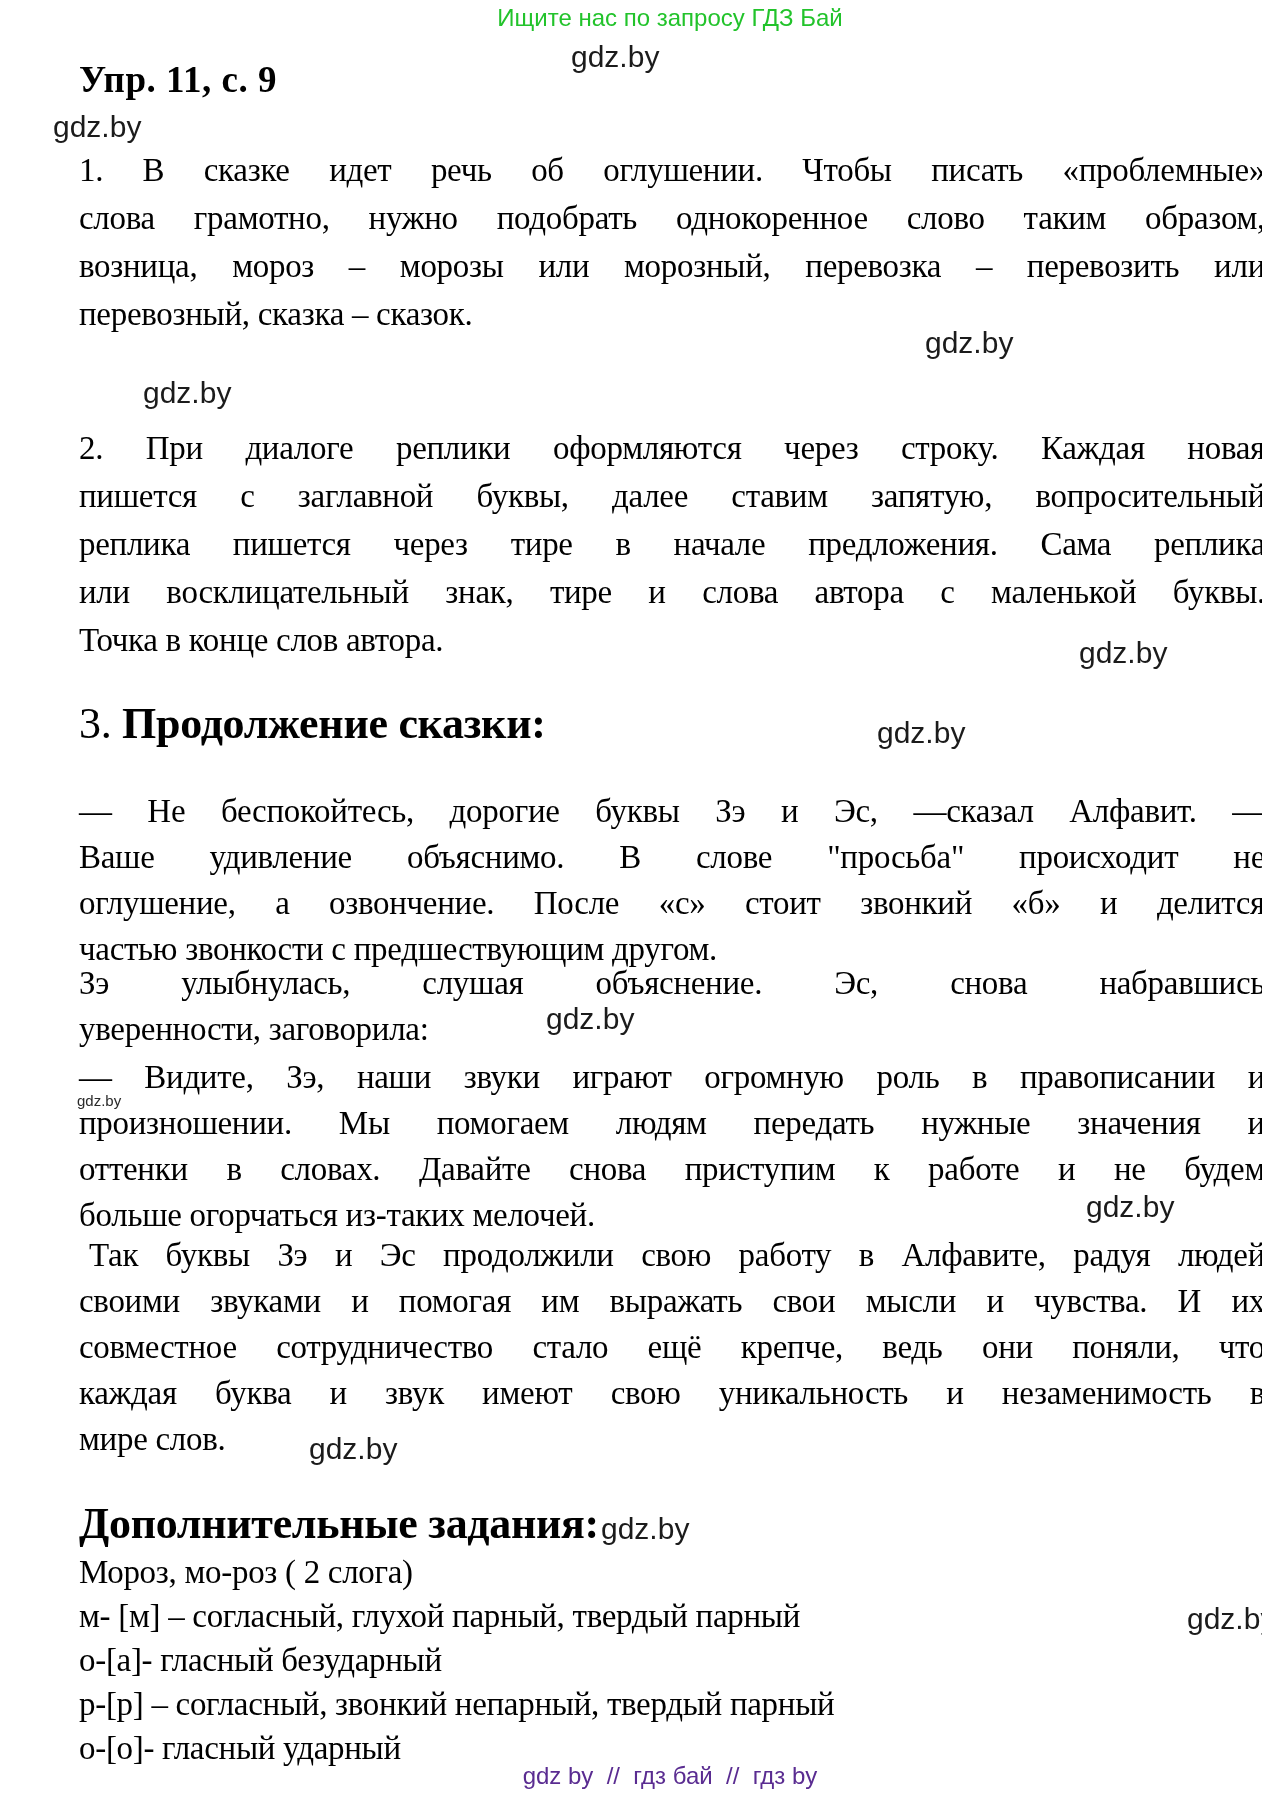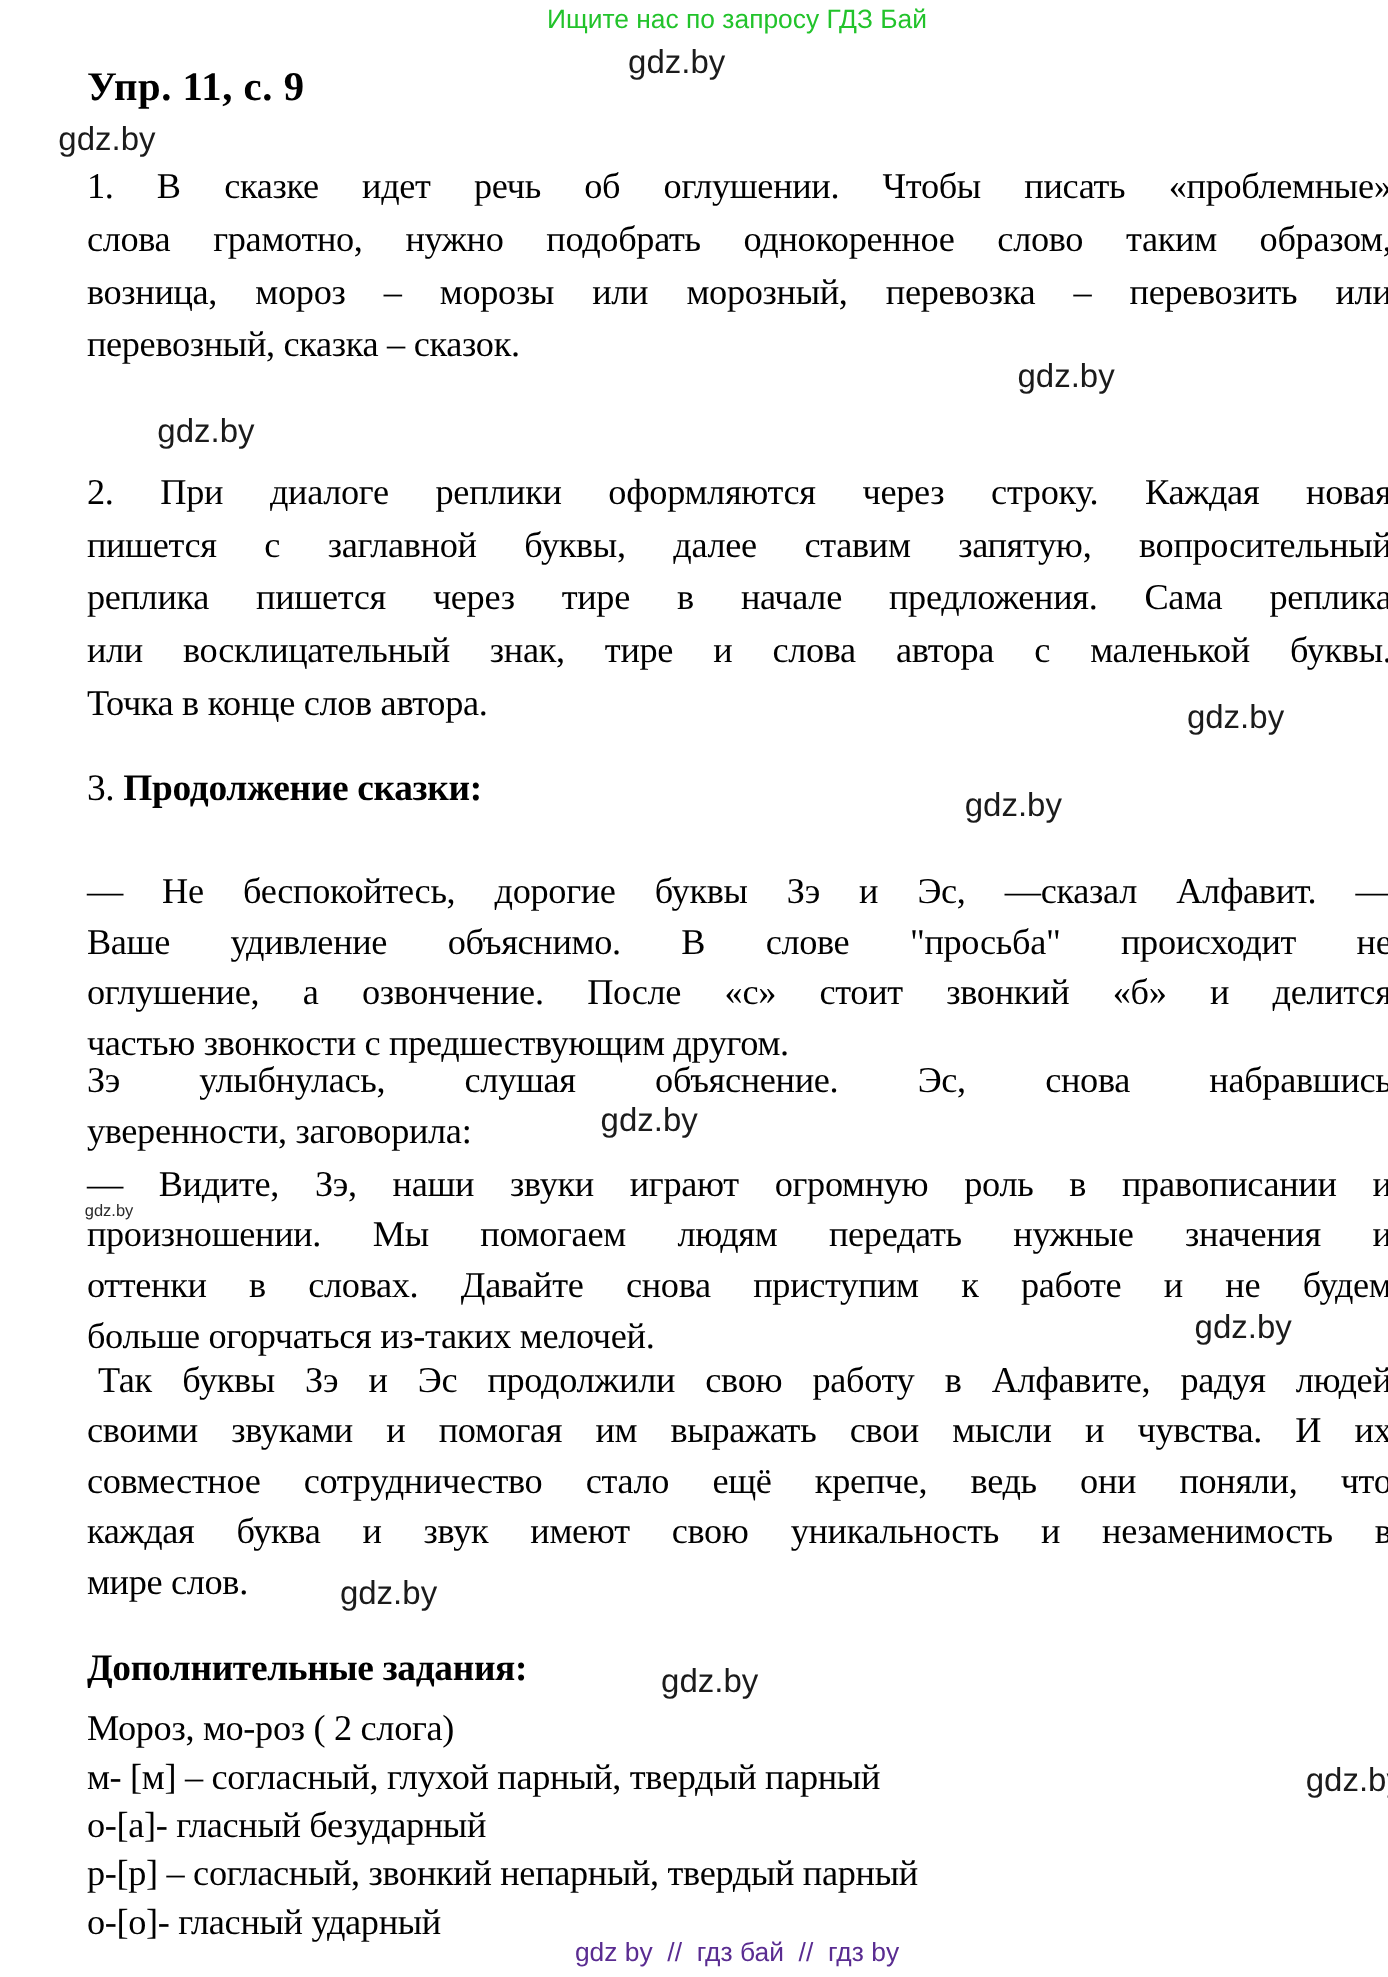--- a/index.html
+++ b/index.html
@@ -26,21 +26,21 @@
   }
   .block{
     position:absolute;left:38px;width:1186px;
     font-size:33px;letter-spacing:-0.3px;
   }
   .block .line{line-height:48px;text-align:justify;text-align-last:justify;}
   .block.lh46 .line{line-height:46px;}
   .block.lh44 .line{line-height:44px;}
   .block .line.last{text-align:left;text-align-last:left;}
   .block .line.indent{text-indent:10px;}
-  .heading{position:absolute;left:38px;font-size:34px;letter-spacing:-0.3px;}
+  .heading{position:absolute;left:38px;font-size:44px;letter-spacing:-0.3px;}
   .heading .b{font-weight:bold;}
   .footer{
     position:absolute;top:1762px;left:0;right:0;text-align:center;
     font-family:"Liberation Sans","DejaVu Sans",sans-serif;
     font-size:24px;color:#5a2c91;white-space:pre;
   }
 </style>
 </head>
 <body>
 

